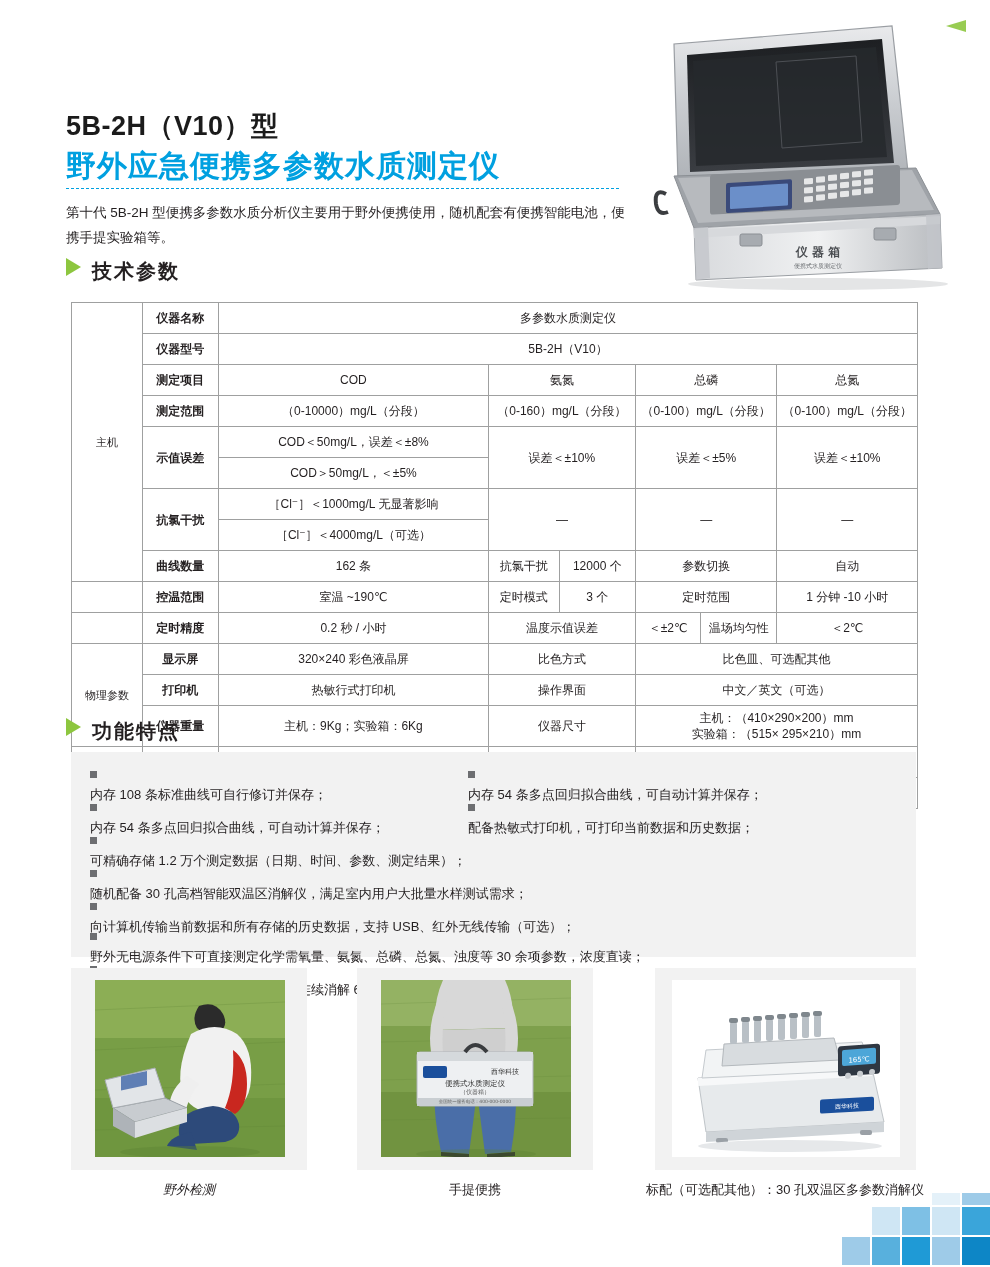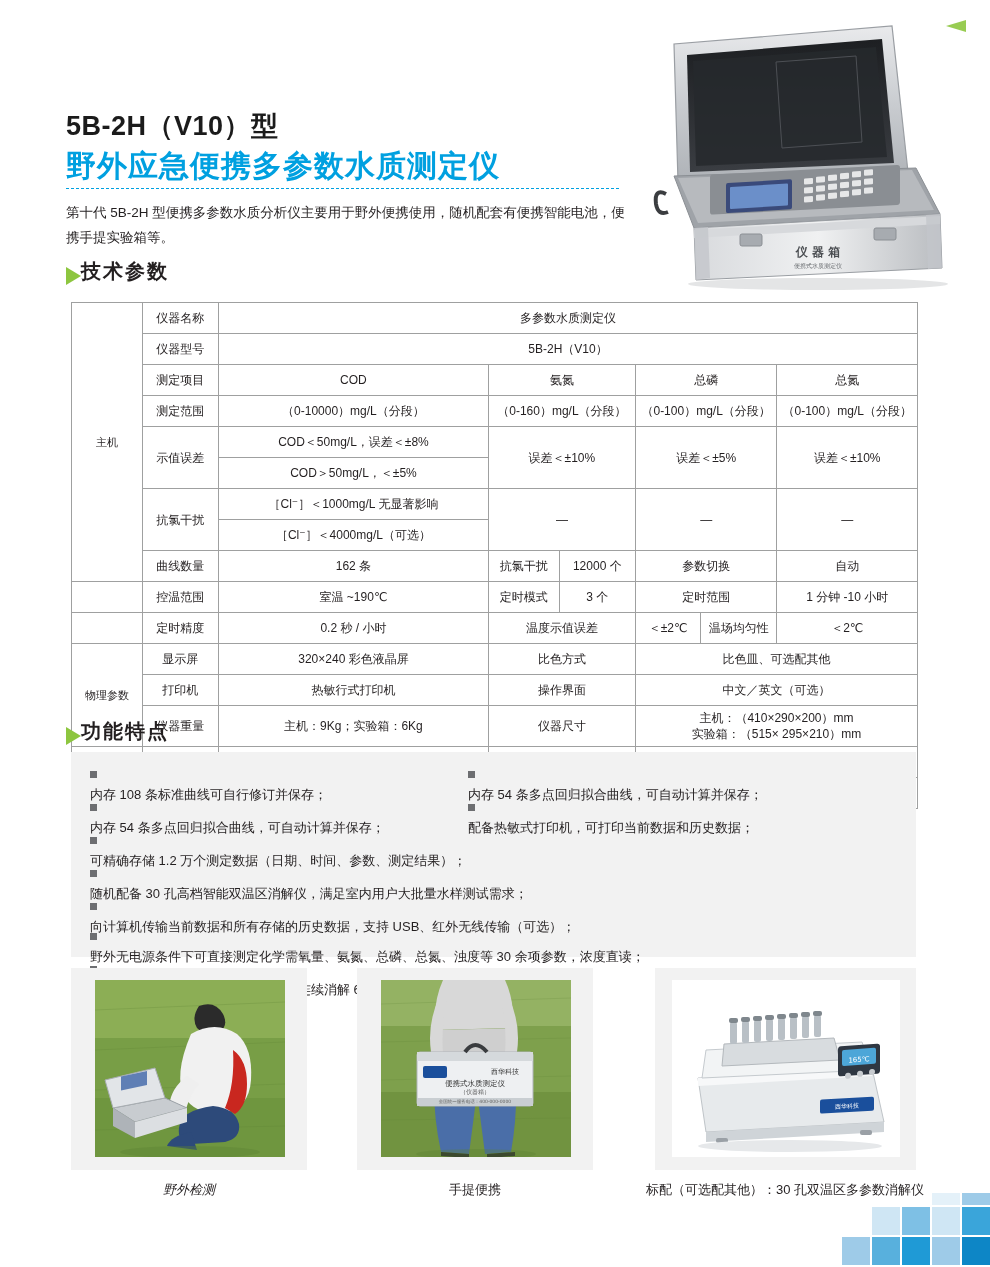--- a/index.html
+++ b/index.html
@@ -24,42 +24,42 @@
   .intro{
     position:absolute;left:66px;top:200px;width:560px;
     font-size:13.5px;line-height:25px;color:#231f20;
   }
   
   .photo-case{
     position:absolute;left:648px;top:18px;width:318px;height:272px;
   }
   
   .sec{
-    position:absolute;display:flex;align-items:flex-end;
+    position:absolute;display:flex;align-items:flex-start;gap:11px;
   }
   .sec .tri{
     width:0;height:0;border-top:9px solid transparent;border-bottom:9px solid transparent;
     border-left:15px solid #8dc63f;
   }
   .sec .txt{font-size:20px;font-weight:bold;color:#231f20;letter-spacing:2px;}
   #sec-spec{left:66px;top:258px;}
   #sec-feat{left:66px;top:718px;}
 
   
   table.spec{
     position:absolute;left:71px;top:302px;width:847px;
     border-collapse:collapse;table-layout:fixed;
     font-size:12px;color:#231f20;
   }
   table.spec td{
     border:1px solid #9fa0a0;
     text-align:center;vertical-align:middle;
     padding:4px 3px;line-height:16px;height:22px;
   }
-  table.spec td.lab{width:70px;}
+  table.spec td.lab{width:70px;font-weight:bold;}
   table.spec td.side{width:65px;font-size:11px;}
   .nowrapline{white-space:nowrap;}
   .two-line span{display:block;}
 
   
   .featbox{
     position:absolute;left:71px;top:752px;width:845px;height:205px;
     background:#f2f2f2;
   }
   .feat{

